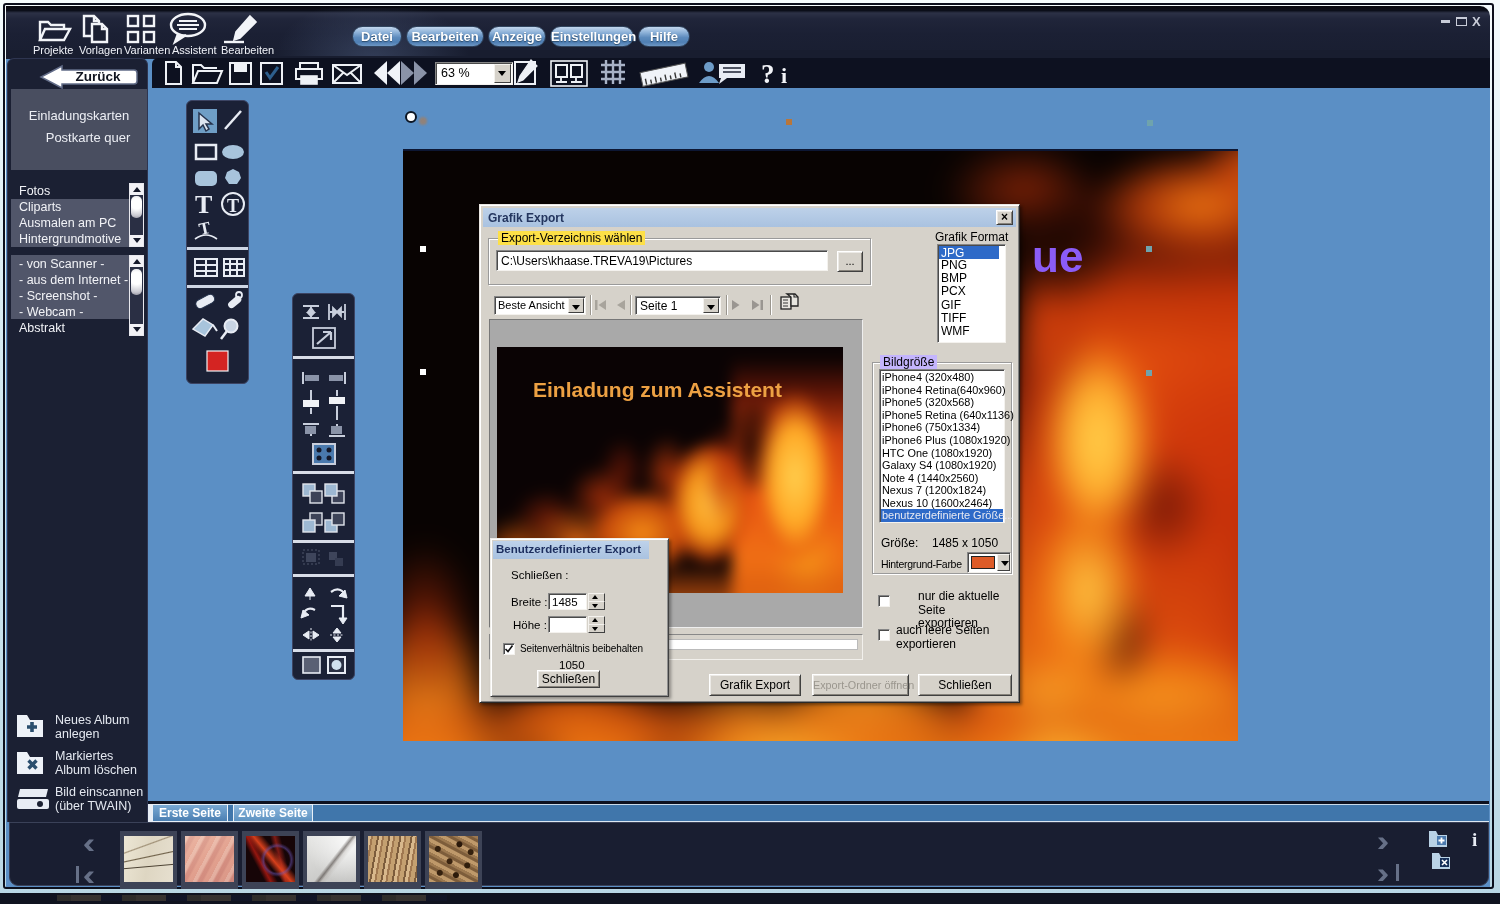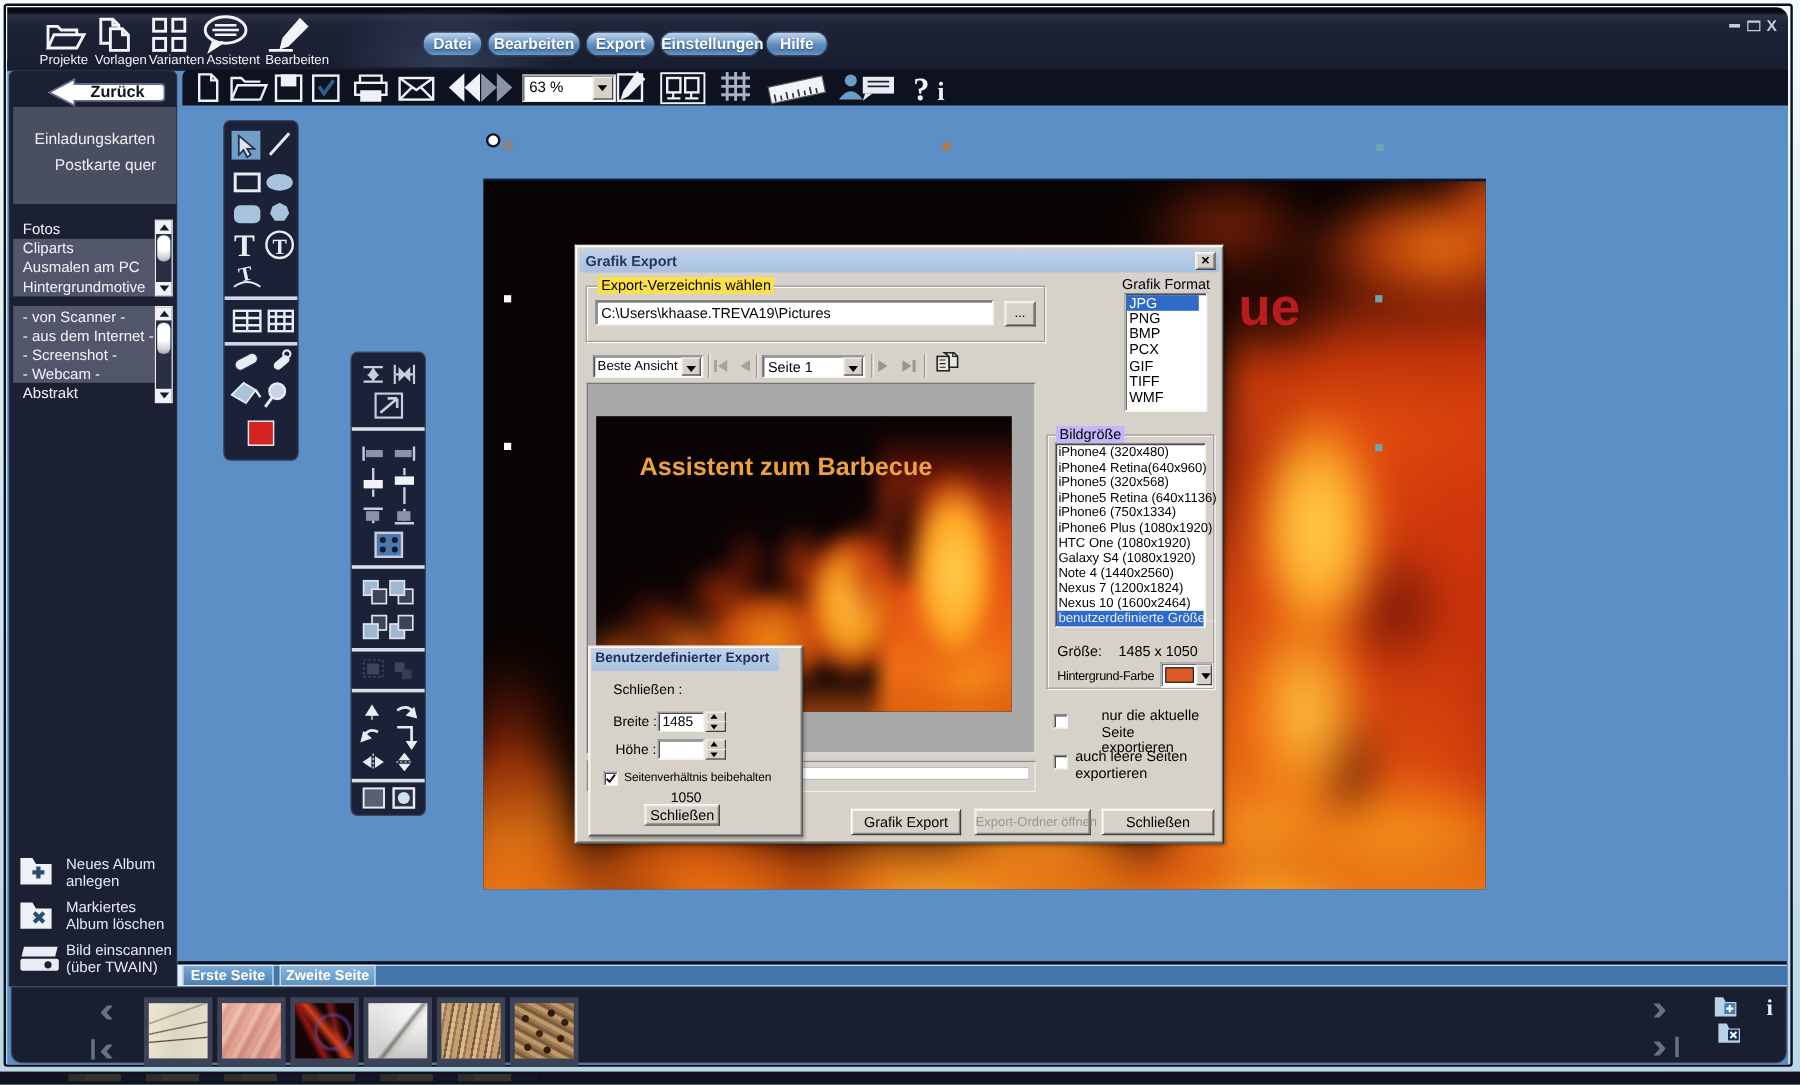--- a/index.html
+++ b/index.html
@@ -95,21 +95,21 @@
  </g>
 </svg>
 <div class="abs biglabel" style="left:33px;">Projekte</div>
 <div class="abs biglabel" style="left:79px;">Vorlagen</div>
 <div class="abs biglabel" style="left:124px;">Varianten</div>
 <div class="abs biglabel" style="left:172px;">Assistent</div>
 <div class="abs biglabel" style="left:221px;">Bearbeiten</div>
 
 <div class="abs pill" style="left:352px;width:50px;">Datei</div>
 <div class="abs pill" style="left:406px;width:78px;">Bearbeiten</div>
-<div class="abs pill" style="left:488px;width:58px;">Export</div>
+<div class="abs pill" style="left:488px;width:58px;">Anzeige</div>
 <div class="abs pill" style="left:550px;width:84px;">Einstellungen</div>
 <div class="abs pill" style="left:638px;width:52px;">Hilfe</div>
 
 <div class="abs" id="tb2"></div>
 <svg class="abs" style="left:160px;top:59px;" width="280" height="28" viewBox="0 0 280 28">
  <g stroke="#eef1f6" fill="none" stroke-width="2">
   <path d="M6 25 L6 3 L16 3 L21 8 L21 25 Z"></path>
       <path d="M16 3 L16 8 L21 8"></path>
   <path d="M33 24 L33 6 L41 6 L44 9 L57 9"></path>
       <path d="M33 24 L38 12 L62 12 L57 24 Z"></path>
@@ -352,21 +352,21 @@
  radial-gradient(55px 80px at 48px 665px, #f6921c 0%, rgba(240,130,20,0.6) 65%, rgba(0,0,0,0) 100%);"></div>
 <div style="position:absolute;left:0;top:578px;width:100%;height:94px;background:
  linear-gradient(180deg, rgba(200,70,12,0) 0%, rgba(220,92,14,0.65) 35%, rgba(238,120,18,0.92) 70%, rgba(236,116,17,0.98) 100%);"></div>
 <div style="position:absolute;left:0;top:0;width:100%;height:100%;background:
  radial-gradient(90px 40px at 420px 640px, rgba(255,176,42,0.85) 0%, rgba(0,0,0,0) 100%),
  radial-gradient(70px 36px at 700px 645px, rgba(255,190,52,0.8) 0%, rgba(0,0,0,0) 100%),
  radial-gradient(55px 42px at 160px 648px, rgba(90,18,4,0.55) 0%, rgba(0,0,0,0) 100%),
  radial-gradient(45px 35px at 305px 650px, rgba(110,22,5,0.45) 0%, rgba(0,0,0,0) 100%);"></div>
 </div>
   </div>
-<div class="abs" style="left:1032px;top:232px;color:#b91c1c;font-weight:bold;font-size:44px;">ue</div>
+<div class="abs" style="left:1032px;top:232px;color:#8b5cf6;font-weight:bold;font-size:44px;">ue</div>
 
 <div class="abs" style="left:405px;top:111px;width:12px;height:12px;border-radius:50%;background:#fff;border:2px solid #0c1624;"></div>
 <div class="abs" style="left:419px;top:117px;width:8px;height:8px;border-radius:50%;background:rgba(190,120,60,0.55);filter:blur(1px);"></div>
 <div class="abs handle" style="left:786px;top:119px;background:#b8763a;"></div>
 <div class="abs handle" style="left:1147px;top:120px;background:#6fa3ad;"></div>
 <div class="abs handle" style="left:420px;top:246px;background:#fff;"></div>
 <div class="abs handle" style="left:1146px;top:246px;background:#6fa3ad;"></div>
 <div class="abs handle" style="left:420px;top:369px;background:#fff;"></div>
 <div class="abs handle" style="left:1146px;top:370px;background:#6fa3ad;"></div>
 
@@ -533,21 +533,21 @@
  radial-gradient(26px 40px at 190px 146px, rgba(200,60,10,0.8) 0%, rgba(0,0,0,0) 95%),
  radial-gradient(34px 32px at 125px 170px, rgba(180,50,9,0.85) 0%, rgba(0,0,0,0) 100%),
  radial-gradient(46px 38px at 100px 216px, #e06410 0%, rgba(0,0,0,0) 100%),
  radial-gradient(22px 32px at 145px 142px, rgba(120,26,6,0.7) 0%, rgba(0,0,0,0) 100%),
  radial-gradient(40px 40px at 40px 228px, #cc5608 0%, rgba(0,0,0,0) 100%),
  radial-gradient(34px 30px at 70px 192px, rgba(150,38,8,0.7) 0%, rgba(0,0,0,0) 100%);"></div>
 <div style="position:absolute;left:0;top:236px;width:100%;height:50px;background:
  linear-gradient(180deg, rgba(200,70,12,0) 0%, rgba(216,88,14,0.55) 50%, rgba(228,104,16,0.8) 100%);"></div>
 </div>
   </div>
-<div class="abs" style="left:533px;top:378px;color:#eda143;font-weight:bold;font-size:21px;">Assistent zum Barbecue</div>
+<div class="abs" style="left:533px;top:378px;color:#eda143;font-weight:bold;font-size:21px;">Einladung zum Assistent</div>
 
 <div class="abs" id="subdialog" style="left:490px;top:538px;width:179px;height:159px;background:#d6d2ca;border:1px solid;border-color:#f0eeea #404040 #404040 #f0eeea;box-shadow:inset 1px 1px 0 #fff, inset -1px -1px 0 #909090, 2px 2px 3px rgba(0,0,0,0.35);">
   <div class="abs" style="left:2px;top:2px;width:156px;height:18px;background:linear-gradient(180deg,#bed2ea,#a9c2e0);"></div>
   <div class="abs" style="left:5px;top:4px;font-size:11.5px;font-weight:bold;color:#1c2e5e;">Benutzerdefinierter Export</div>
   <div class="abs" style="left:20px;top:30px;font-size:11.5px;">Schließen :</div>
   <div class="abs" style="left:20px;top:57px;font-size:11.5px;">Breite :</div>
   <div class="abs sunken" style="left:57px;top:54px;width:39px;height:17px;"></div>
   <div class="abs" style="left:61px;top:57px;font-size:11.5px;">1485</div>
   <div class="abs spinner" style="left:97px;top:54px;">
       <i class="up"></i>

